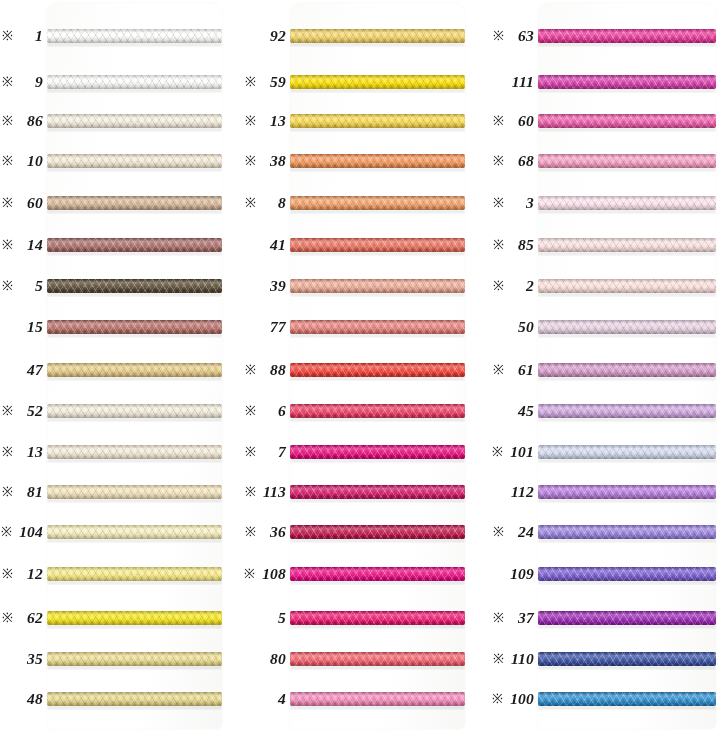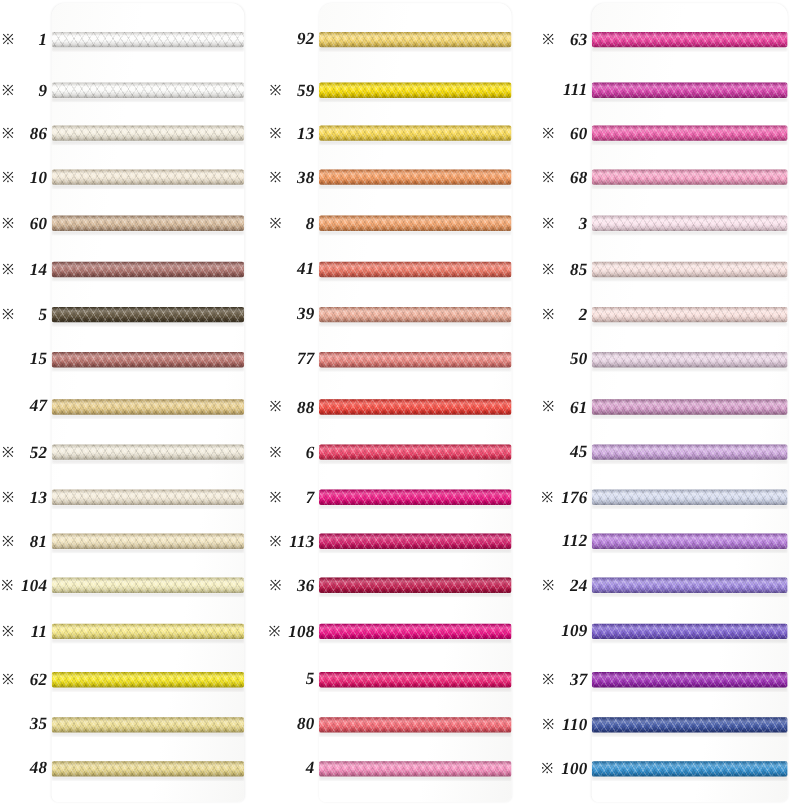--- a/index.html
+++ b/index.html
@@ -369,21 +369,21 @@
       <div class="row" style="top: 452px;">
         <div class="label"><span class="mark">※</span><span class="num">13</span></div>
       </div>
       <div class="row" style="top: 492px;">
         <div class="label"><span class="mark">※</span><span class="num">81</span></div>
       </div>
       <div class="row" style="top: 532px;">
         <div class="label"><span class="mark">※</span><span class="num">104</span></div>
       </div>
       <div class="row" style="top: 574px;">
-        <div class="label"><span class="mark">※</span><span class="num">11</span></div>
+        <div class="label"><span class="mark">※</span><span class="num">12</span></div>
       </div>
       <div class="row" style="top: 618px;">
         <div class="label"><span class="mark">※</span><span class="num">62</span></div>
       </div>
       <div class="row" style="top: 659px;">
         <div class="label"><span class="num">35</span></div>
       </div>
       <div class="row" style="top: 699px;">
         <div class="label"><span class="num">48</span></div>
       </div>
@@ -818,21 +818,21 @@
       <div class="row" style="top: 327px;">
         <div class="label"><span class="num">50</span></div>
       </div>
       <div class="row" style="top: 370px;">
         <div class="label"><span class="mark">※</span><span class="num">61</span></div>
       </div>
       <div class="row" style="top: 411px;">
         <div class="label"><span class="num">45</span></div>
       </div>
       <div class="row" style="top: 452px;">
-        <div class="label"><span class="mark">※</span><span class="num">176</span></div>
+        <div class="label"><span class="mark">※</span><span class="num">101</span></div>
       </div>
       <div class="row" style="top: 492px;">
         <div class="label"><span class="num">112</span></div>
       </div>
       <div class="row" style="top: 532px;">
         <div class="label"><span class="mark">※</span><span class="num">24</span></div>
       </div>
       <div class="row" style="top: 574px;">
         <div class="label"><span class="num">109</span></div>
       </div>

